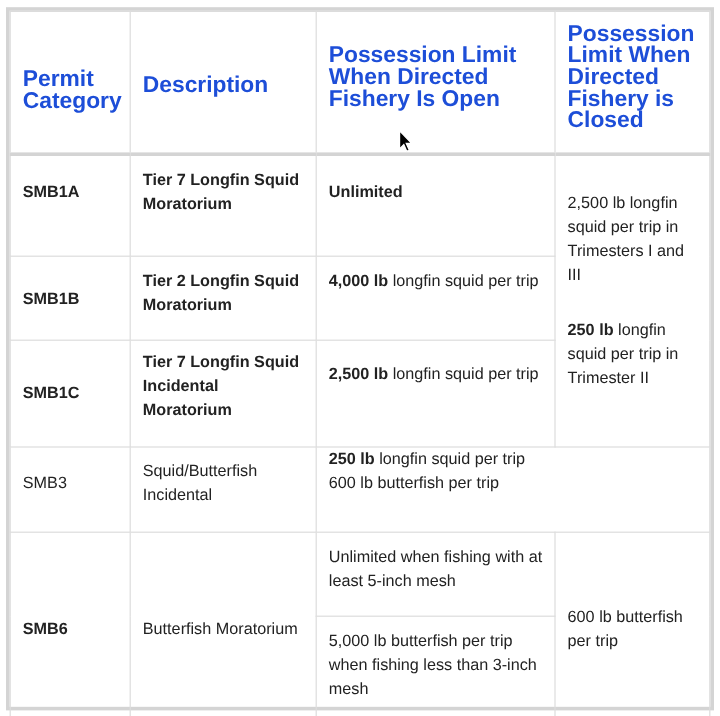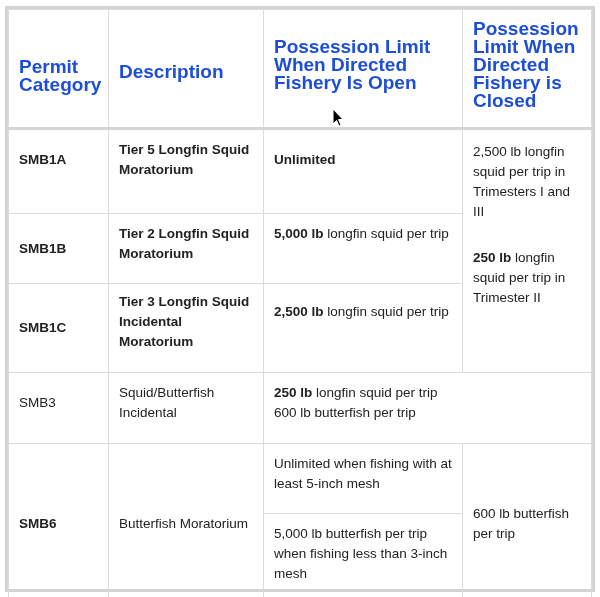--- a/index.html
+++ b/index.html
@@ -37,42 +37,42 @@
     <tr>
       <th style="padding-top:14px;margin-top:36px;">Permit Category</th>
       <th style="padding-top:6px;margin-left:21px;">Description</th>
       <th class="th-open">Possession Limit When Directed Fishery Is Open</th>
       <th class="th-closed">Possession Limit When Directed Fishery is Closed</th>
     </tr>
   </thead>
   <tbody>
     <tr style="height:85px">
       <td class="b pt">SMB1A</td>
-      <td class="b" style="padding-top:10px">Tier 5 Longfin Squid Moratorium</td>
+      <td class="b" style="padding-top:10px">Tier 7 Longfin Squid Moratorium</td>
       <td class="pt"><span class="b">Unlimited</span><span></span></td>
-      <td rowspan="3" style="padding-top:12px">
+      <td rowspan="3" style="padding-top:29px">
         <span class="line">2,500 lb longfin squid per trip in Trimesters I and III</span>
         <span class="gap"></span>
         <span class="line"><span class="b">250 lb</span><span> longfin squid per trip in Trimester II</span></span>
       </td>
     </tr>
     <tr style="height:70px">
       <td class="b mid">SMB1B</td>
       <td class="b" style="padding-top:10px">Tier 2 Longfin Squid Moratorium</td>
-      <td style="padding-top:10px"><span class="b">5,000 lb</span><span> longfin squid per trip</span></td>
+      <td style="padding-top:10px"><span class="b">4,000 lb</span><span> longfin squid per trip</span></td>
     </tr>
     <tr style="height:89px">
       <td class="b mid">SMB1C</td>
-      <td class="b" style="padding-top:8px">Tier 3 Longfin Squid Incidental Moratorium</td>
+      <td class="b" style="padding-top:8px">Tier 7 Longfin Squid Incidental Moratorium</td>
       <td style="padding-top:18px"><span class="b">2,500 lb</span><span> longfin squid per trip</span></td>
     </tr>
     <tr style="height:71px">
       <td class="pt">SMB3</td>
       <td style="padding-top:10px">Squid/Butterfish Incidental</td>
-      <td colspan="2" style="padding-top:10px">
+      <td colspan="2" style="">
         <span class="line"><span class="b">250 lb</span><span> longfin squid per trip</span></span>
         <span class="line">600 lb butterfish per trip</span>
       </td>
     </tr>
     <tr style="height:70px">
       <td rowspan="2" class="b mid">SMB6</td>
       <td rowspan="2" class="mid">Butterfish Moratorium</td>
       <td style="padding-top:10px">Unlimited when fishing with at least 5-inch mesh</td>
       <td rowspan="2" class="mid">600 lb butterfish per trip</td>
     </tr>

